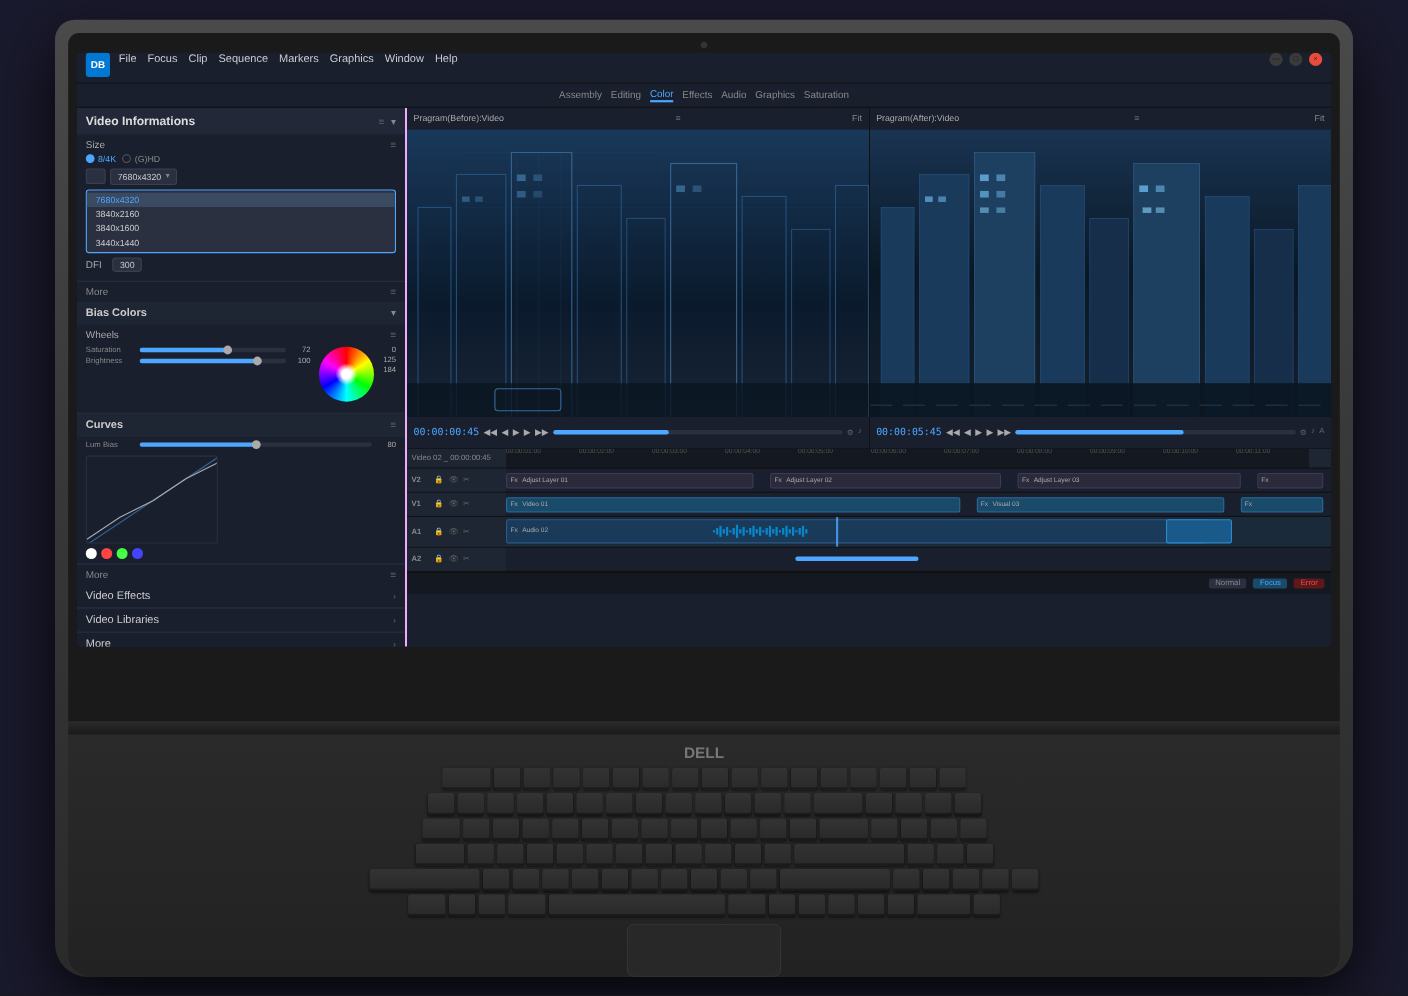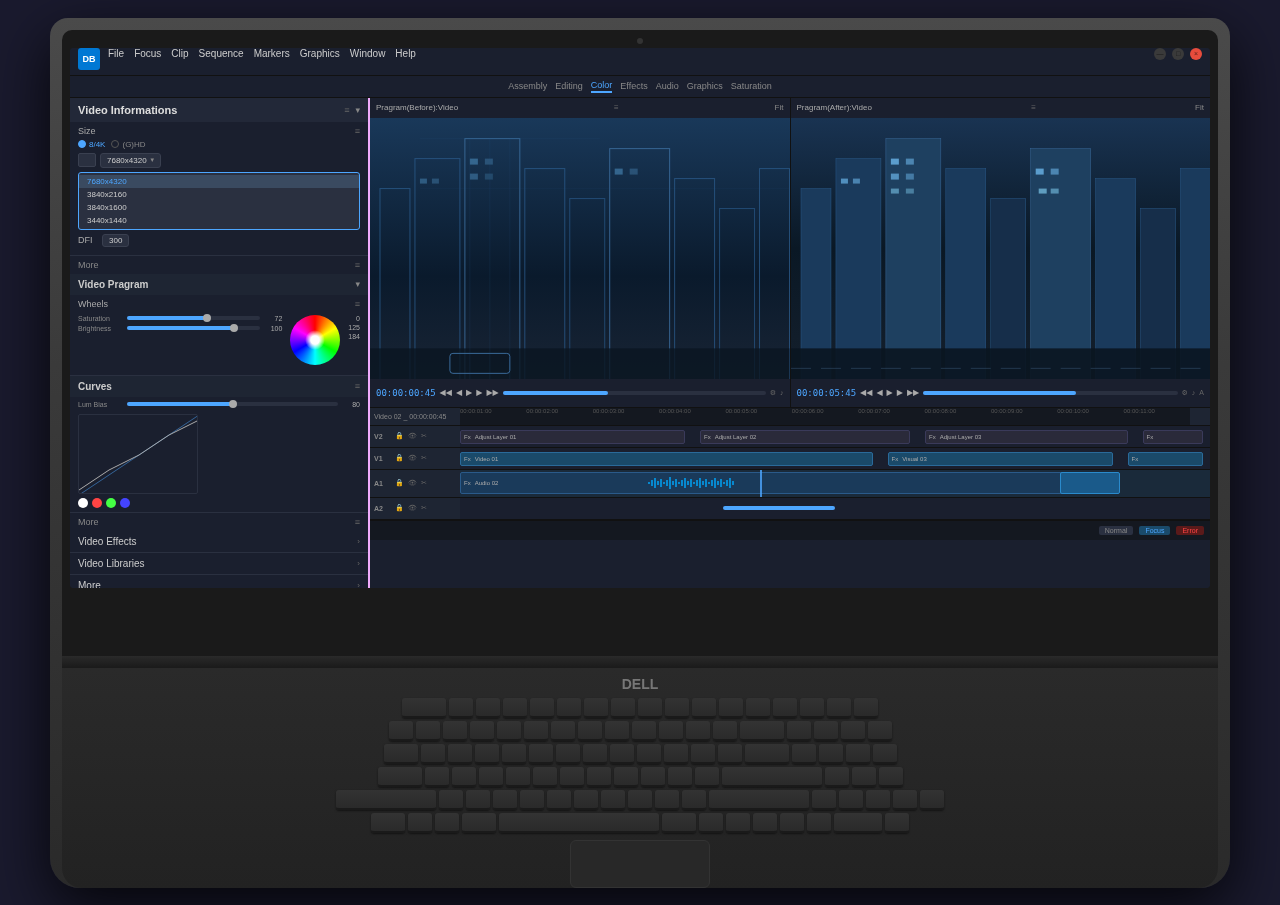--- a/index.html
+++ b/index.html
@@ -826,21 +826,21 @@
             </div>
           </div>
 
           <div class="more-section">
             <span class="more-label">More</span>
             <span style="font-size:9px;color:#666;">≡</span>
           </div>
 
           <div class="panel-section">
             <div class="panel-header">
-              <span class="panel-title">Video Pragram</span>
+              <span class="panel-title">Bias Colors</span>
               <span style="font-size:9px;color:#888;">▾</span>
             </div>
 
             <div class="wheels-section">
               <div class="wheels-label">
                 <span>Wheels</span>
                 <span style="font-size:9px;color:#666;">≡</span>
               </div>
 
               <div class="color-wheel-area">

